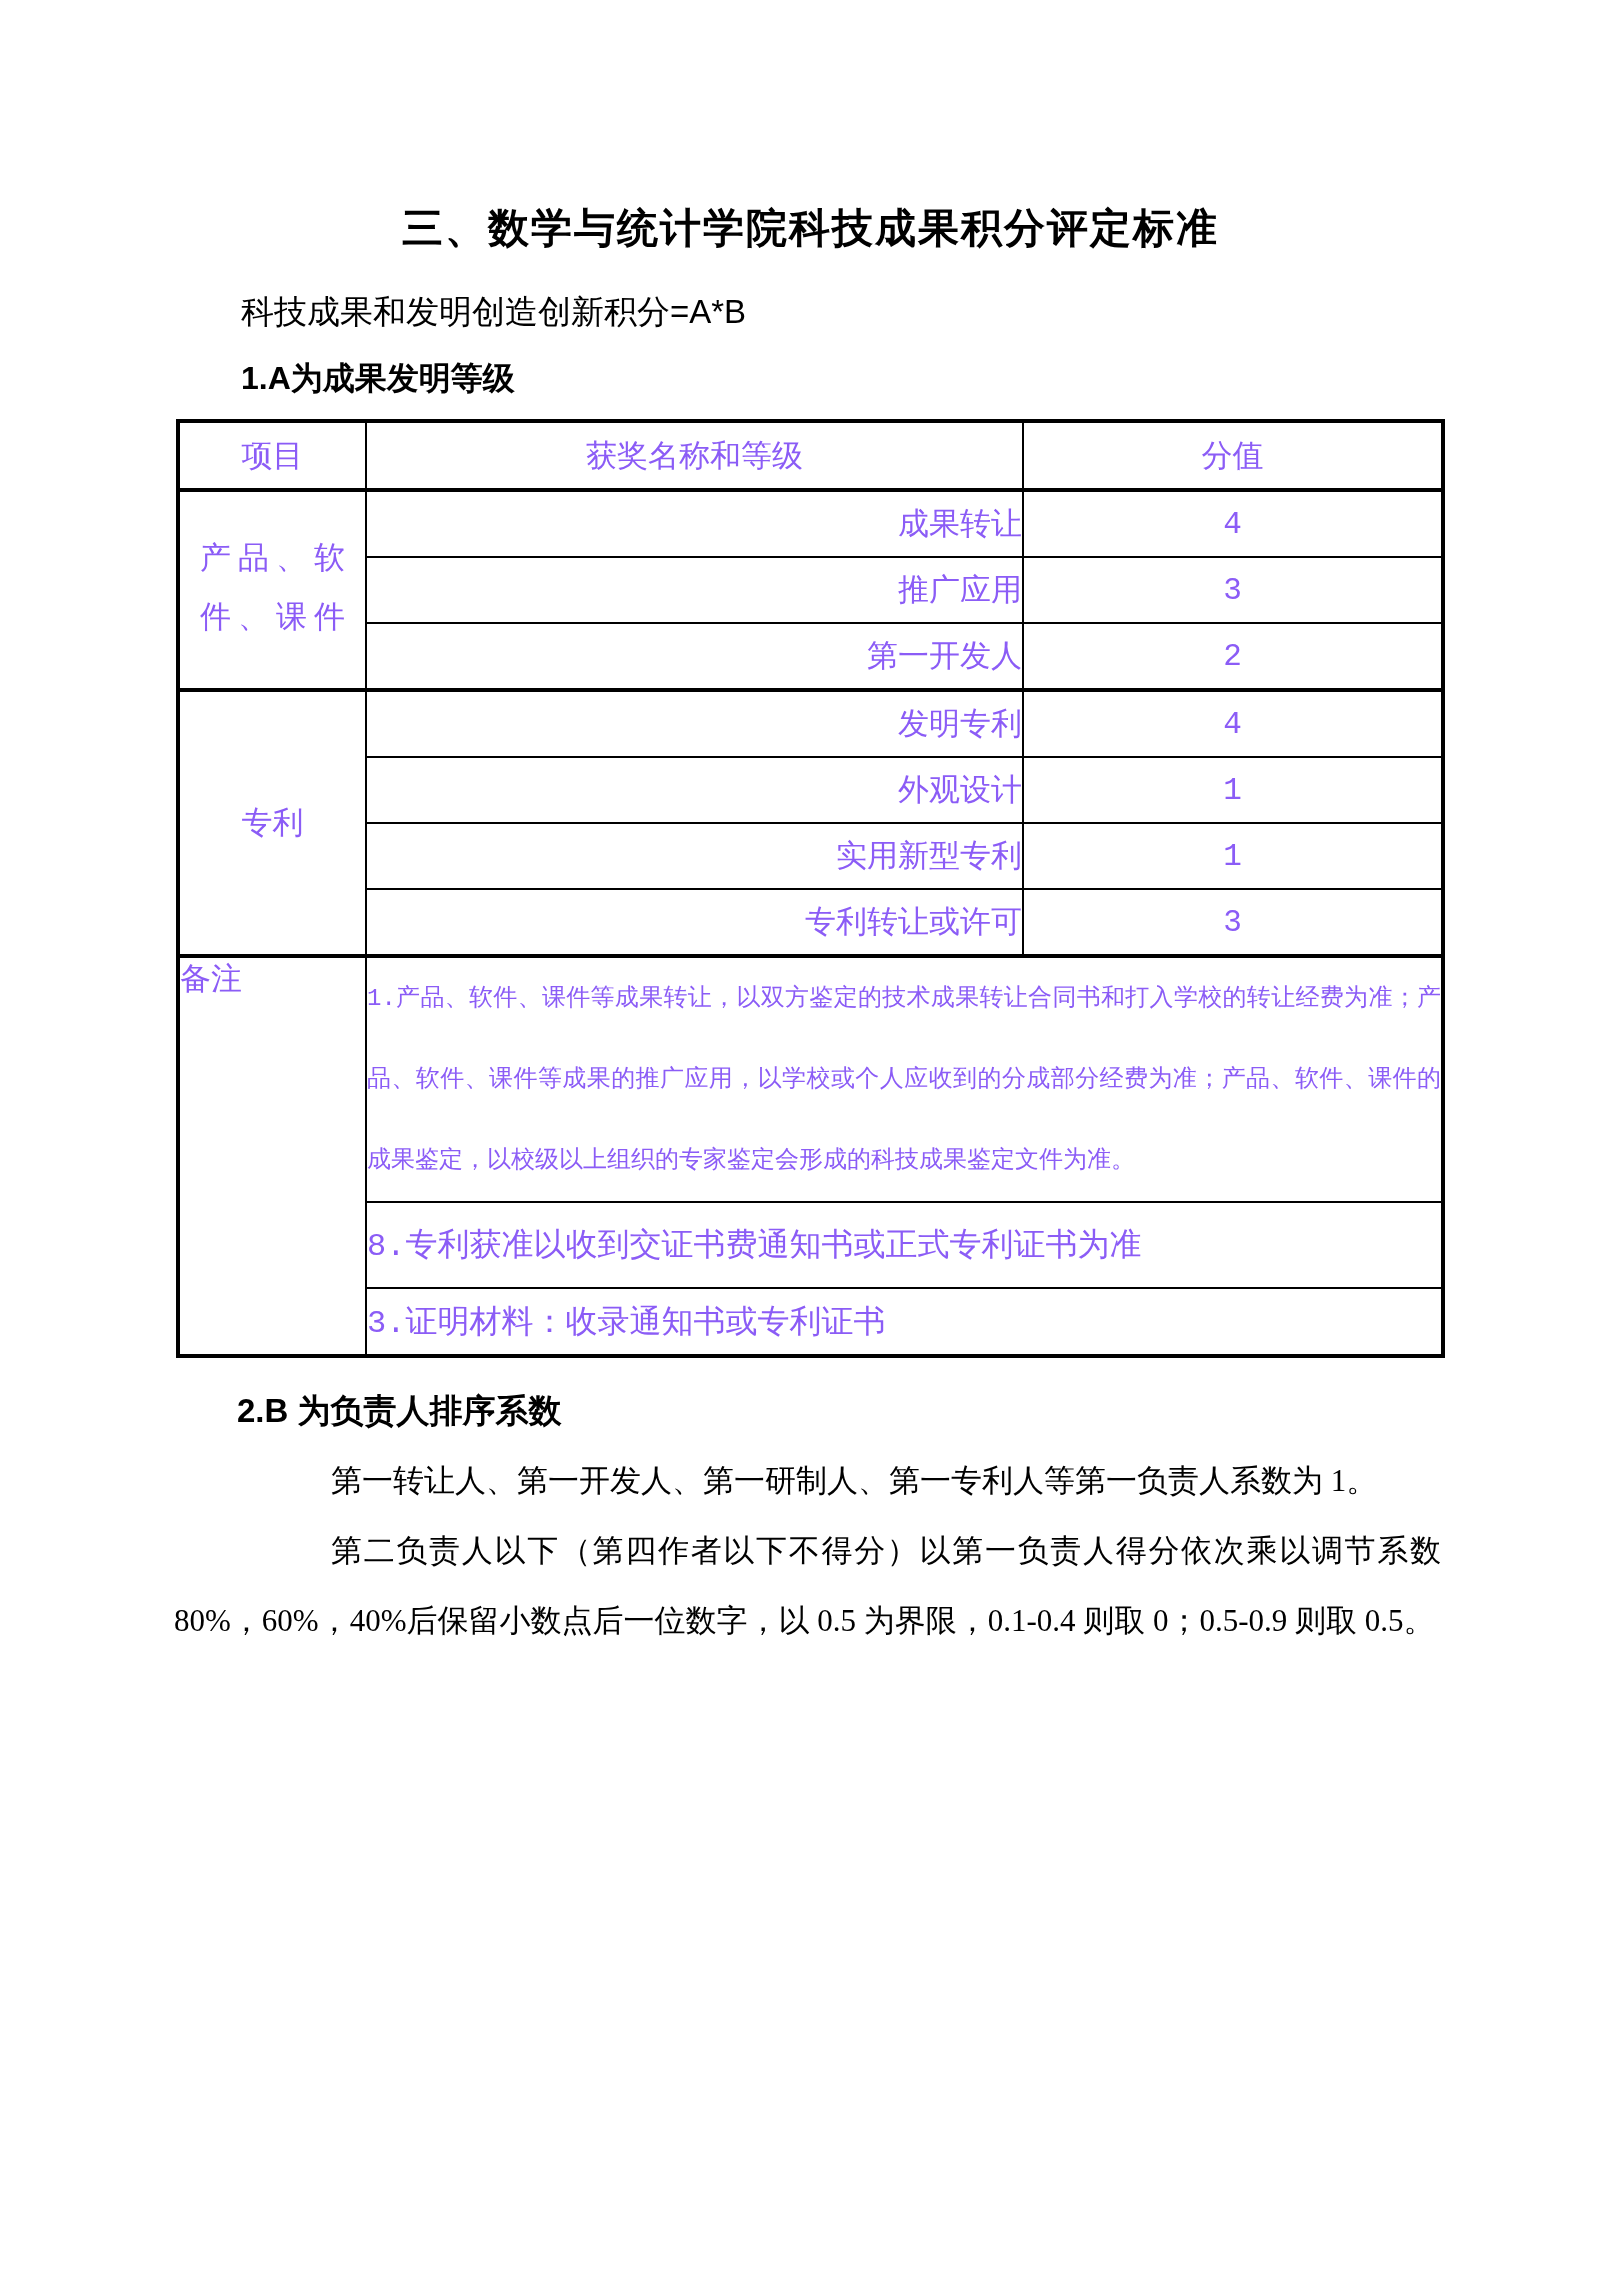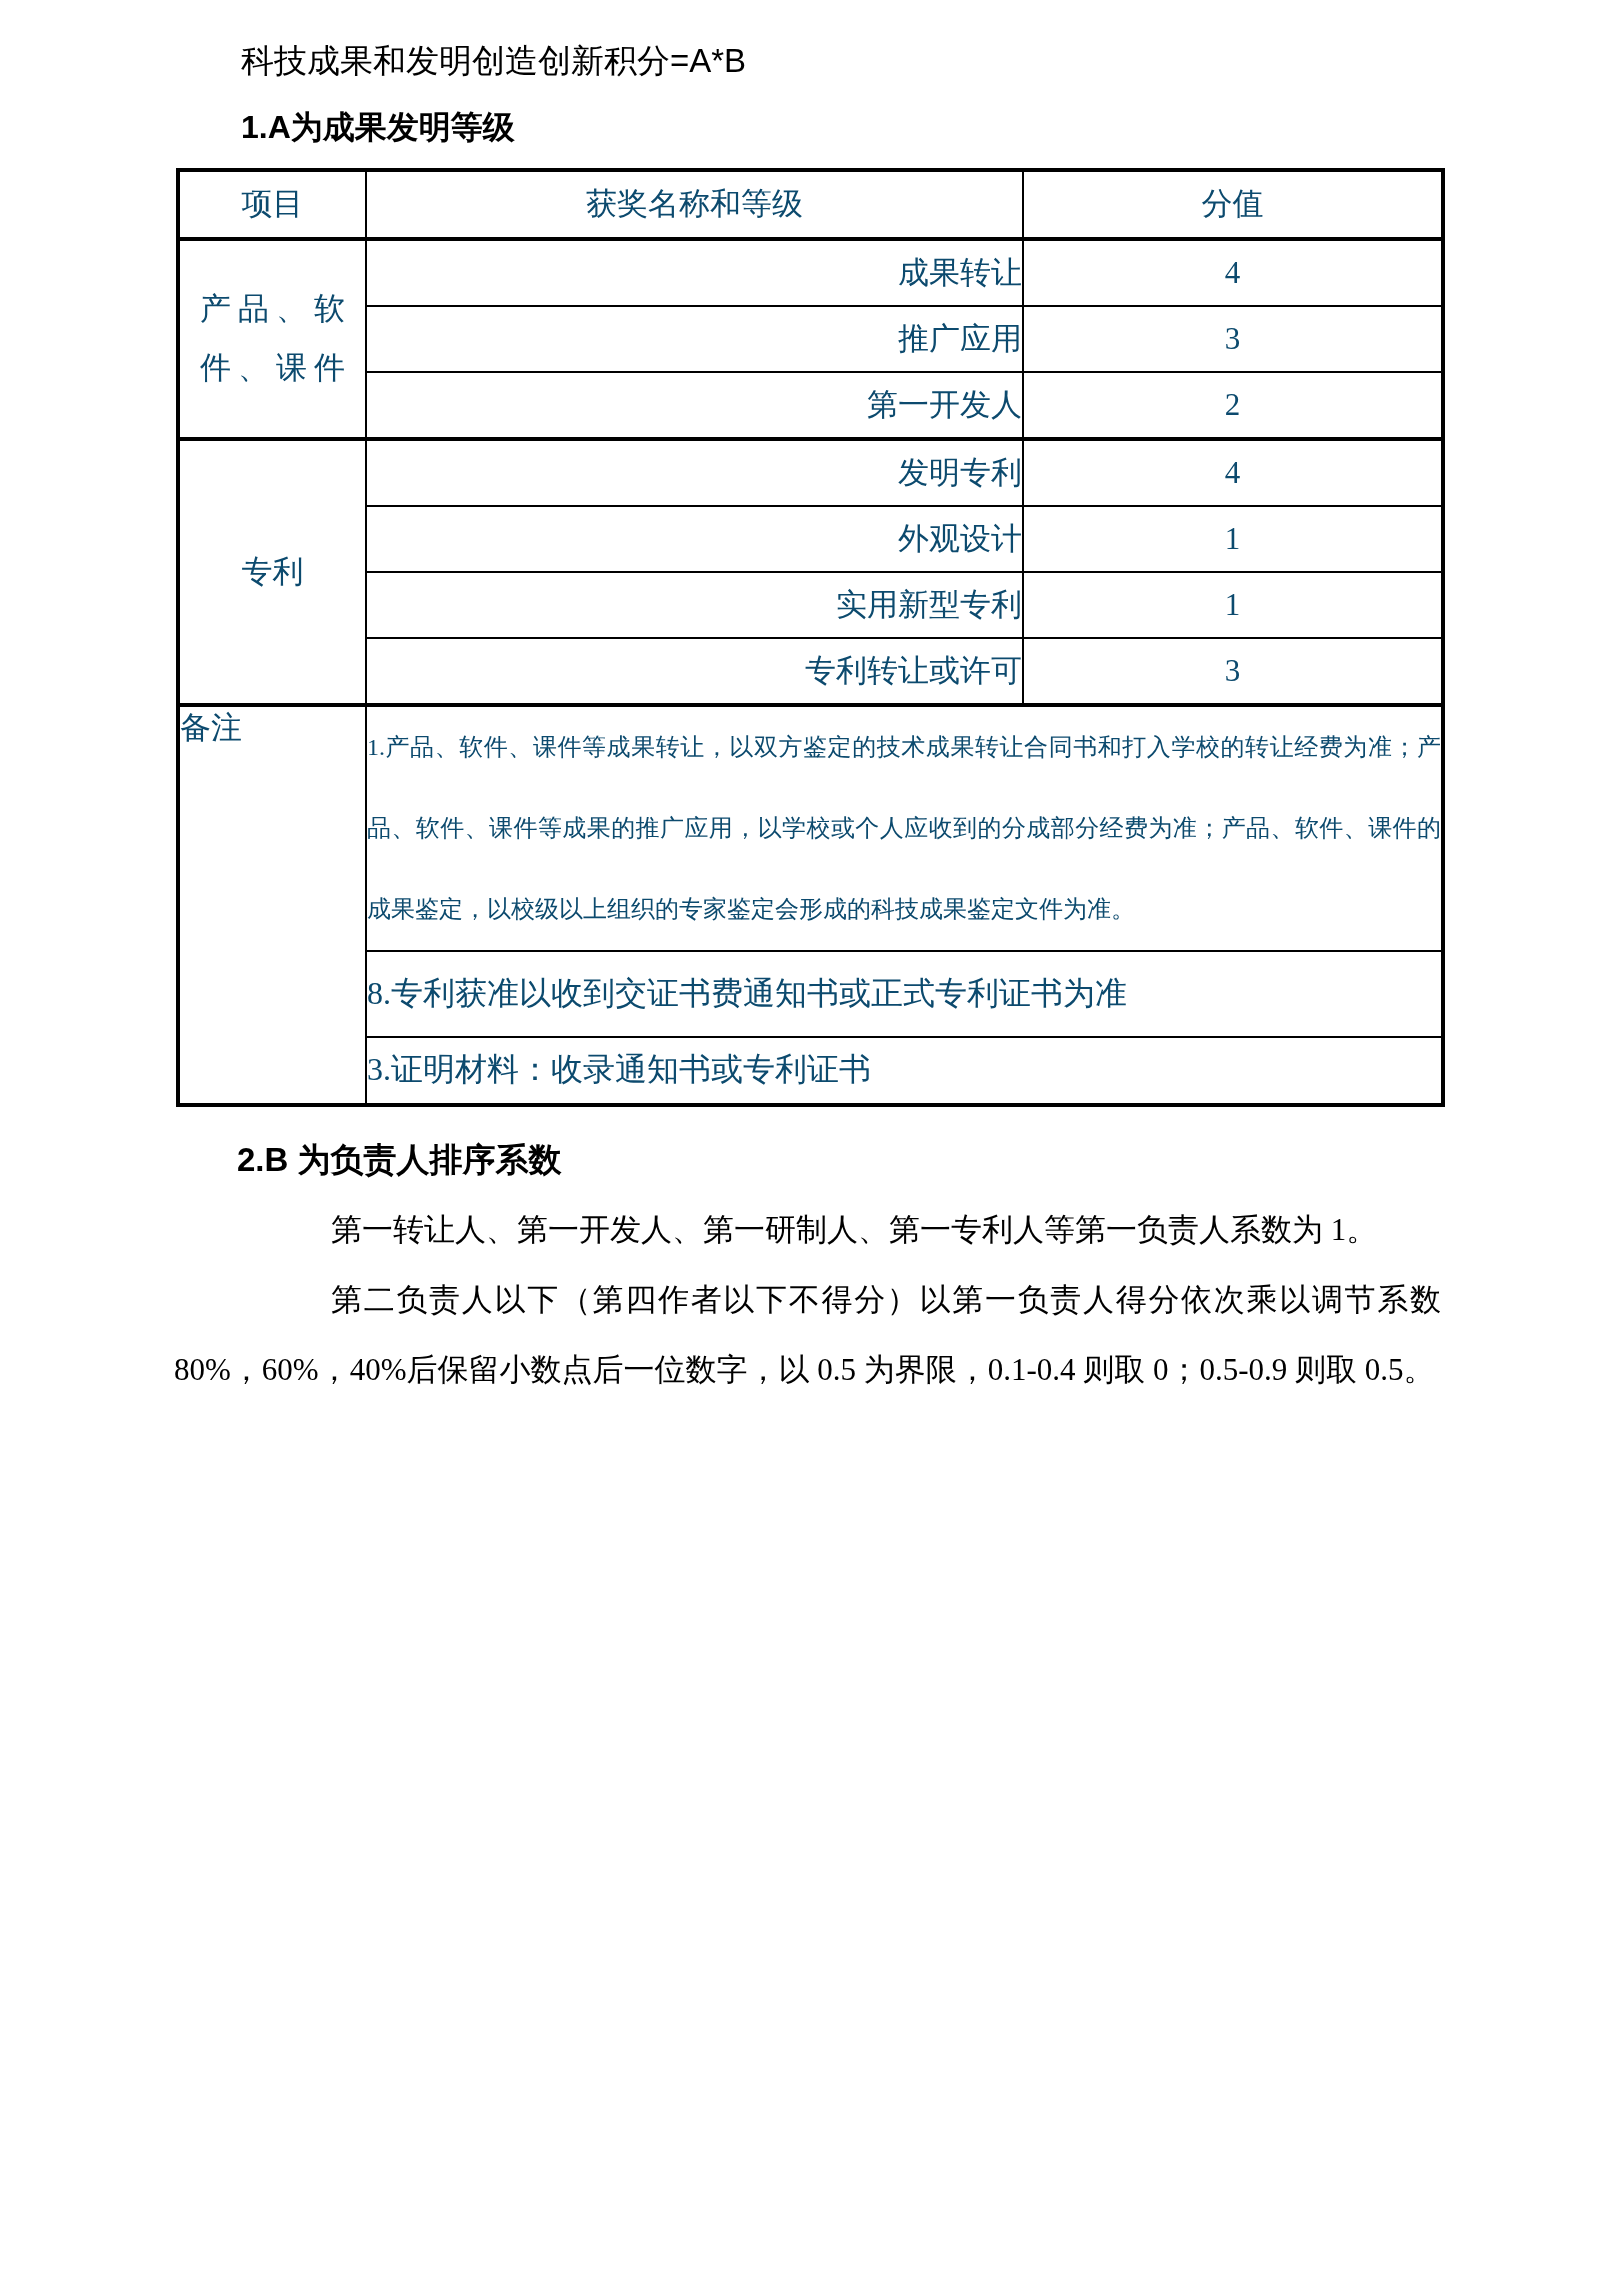--- a/index.html
+++ b/index.html
@@ -44,23 +44,23 @@
     line-height:1.2;
   }
 
   
   table.score-table {
     border-collapse:collapse;
     table-layout:fixed;
     margin:21.6px 0 0 176px;
     width:1264px;
     border:4.9px solid #000;
-    font-family:Liberation Serif, serif;
+    font-family:Liberation Mono, monospace;
     font-size:31px;
-    color:#0c4a6e;
+    color:#8b5cf6;
   }
   table.score-table td { border:2.9px solid #000; padding:0; }
   tr.major-sep > td { border-top-width:4.9px; }
 
   td.th-cell   { height:65px; text-align:center; vertical-align:middle; }
   td.name-cell { height:64px; padding:0 9.8px 0 23.5px; text-align:right; vertical-align:middle; }
   td.score-cell{ text-align:center; vertical-align:middle; }
 
   td.group-cell { text-align:center; vertical-align:middle; }
   .group-just {
@@ -94,20 +94,21 @@
     text-align:justify;
     text-indent:157px;
   }
   .body-para + .body-para { margin-top:0; }
 </style>
 </head>
 <body>
 
 <div class="page">
 
+  <div class="doc-title">三、数学与统计学院科技成果积分评定标准</div>
 
   <div class="formula-line">科技成果和发明创造创新积分=A*B</div>
 
   <div class="sec-heading">1.A为成果发明等级</div>
 
   <table class="score-table">
     <colgroup>
       <col style="width:188px">
       <col style="width:657px">
       <col style="width:420px">

